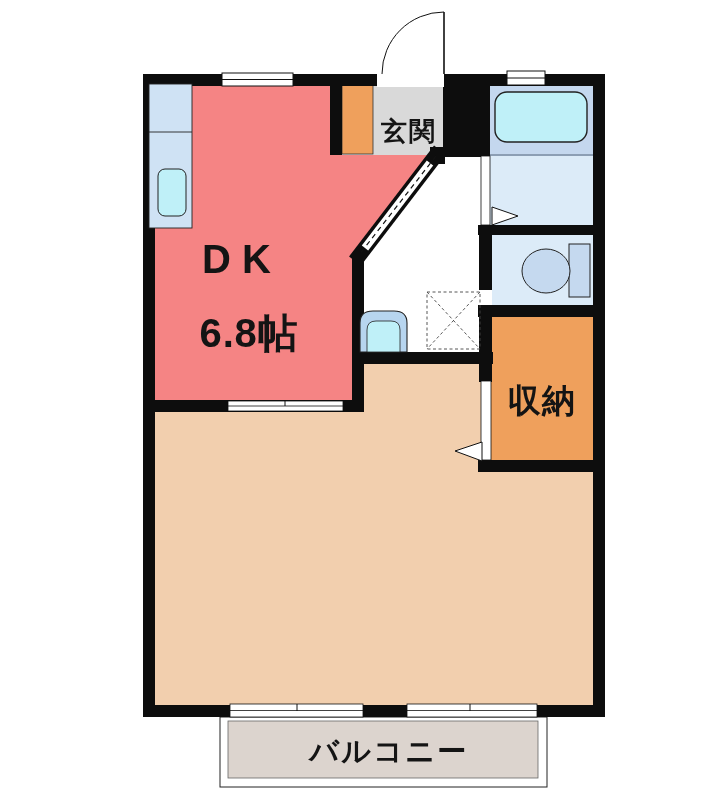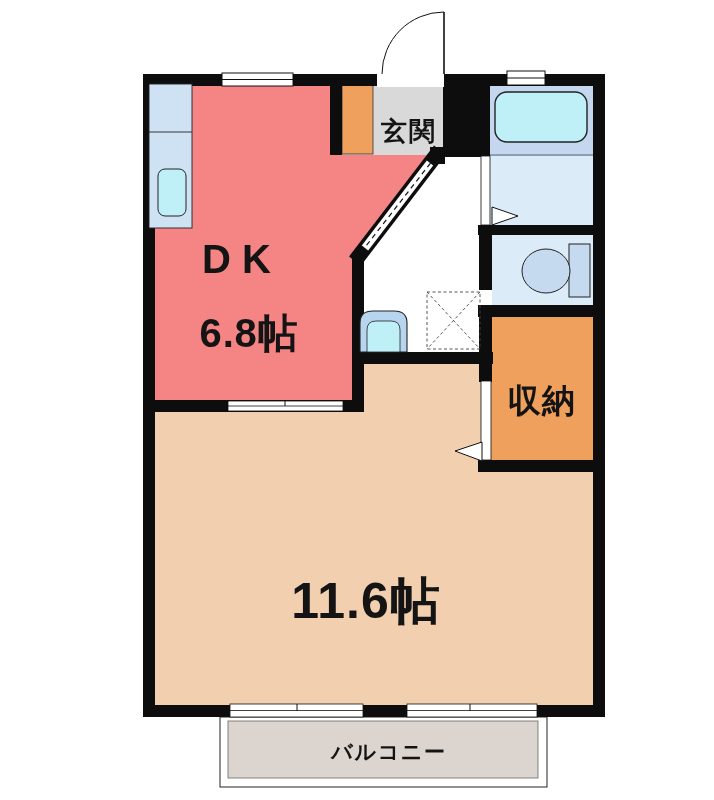--- a/index.html
+++ b/index.html
@@ -18,21 +18,21 @@
     font-weight:800;
     color:#141414;
     line-height:1;
   }
   .lbl-entrance{font-size:26px;letter-spacing:2px;}
   .lbl-dk{font-size:40px;letter-spacing:.28em;}
   .lbl-dk-size{font-size:40px;letter-spacing:.02em;}
   .lbl-western{font-size:52px;letter-spacing:.14em;}
   .lbl-western-size{font-size:50px;letter-spacing:.02em;}
   .lbl-storage{font-size:33px;letter-spacing:.04em;}
-  .lbl-balcony{font-size:21px;letter-spacing:.08em;}
+  .lbl-balcony{font-size:29px;letter-spacing:.08em;}
   .wall{fill:#0d0d0d;}
 </style>
 </head>
 <body>
 
 <div class="stage">
   <svg width="714" height="800" viewBox="0 0 714 800">
 
     <polygon points="149,80 336,80 336,153 443,153 443,157 352,258 352,406 149,406" fill="#f58484"></polygon>
     <polygon points="149,406 358,406 358,358 486,358 486,466 599,466 599,711 149,711" fill="#f2cfae"></polygon>
@@ -120,16 +120,15 @@
     <g>
       <rect x="427" y="292" width="53" height="57" fill="none" stroke="#444" stroke-width="0.9" stroke-dasharray="3,2.5"></rect>
       <line x1="427" y1="292" x2="480" y2="349" stroke="#444" stroke-width="0.9" stroke-dasharray="3,2.5"></line>
       <line x1="480" y1="292" x2="427" y2="349" stroke="#444" stroke-width="0.9" stroke-dasharray="3,2.5"></line>
     </g>
   </svg>
 
   <div class="label lbl-entrance" style="left:409px;top:119px;margin-top:12px;">玄関</div>
   <div class="label lbl-dk" style="left:242px;top:259px;">DK</div>
   <div class="label lbl-dk-size" style="left:249px;top:325px;margin-top:8px;">6.8帖</div>
-  <div class="label lbl-western-size" style="left:366px;top:601px;">11.6帖</div>
   <div class="label lbl-storage" style="left:542px;top:388px;margin-top:12px;">収納</div>
   <div class="label lbl-balcony" style="left:389px;top:751px;">バルコニー</div>
 </div>
 
 </body></html>

